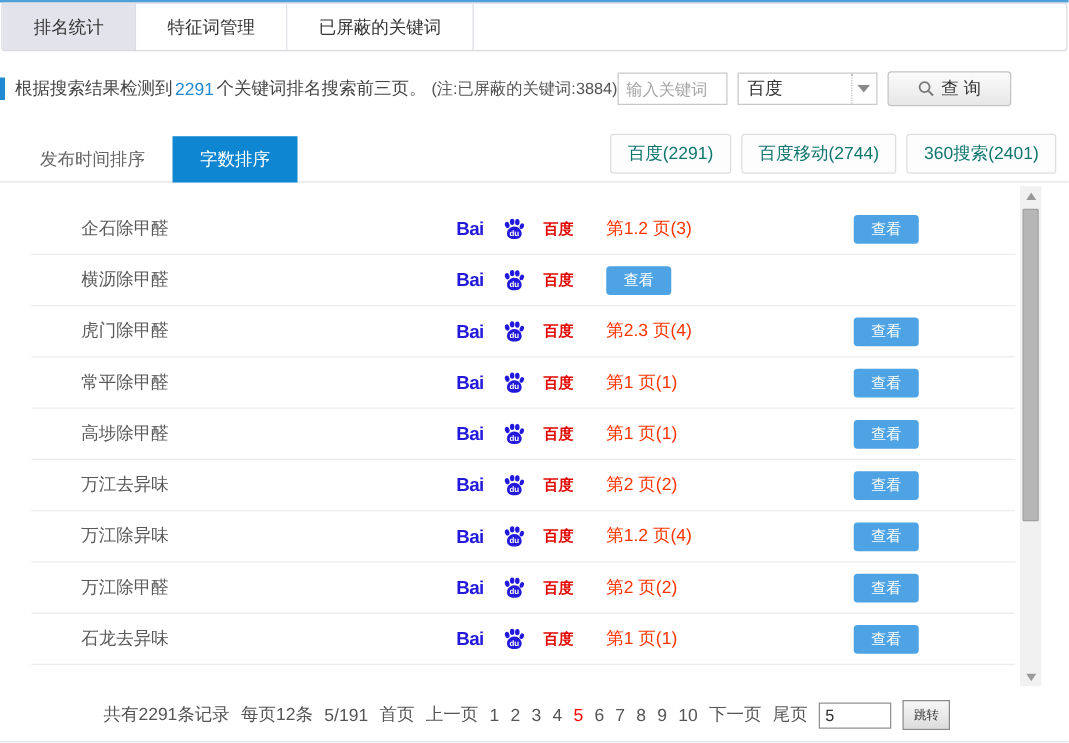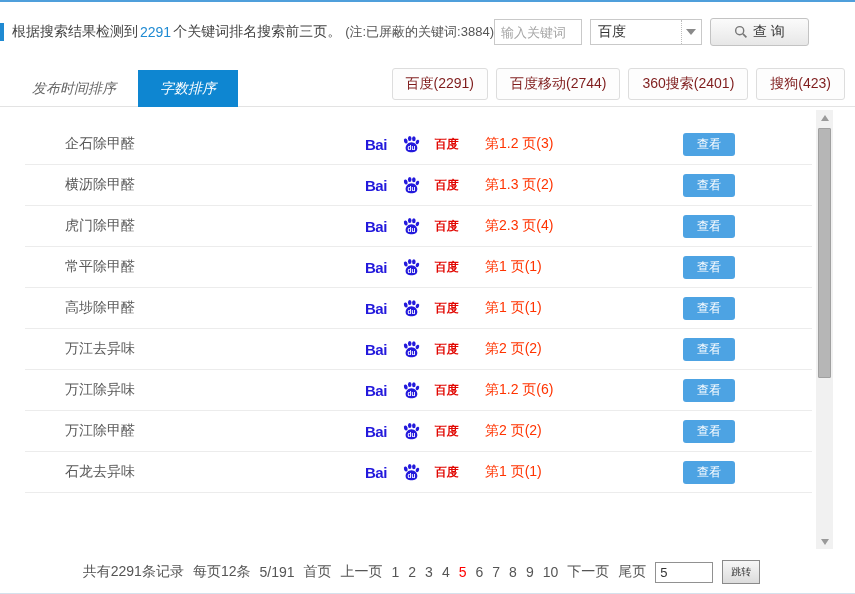--- a/index.html
+++ b/index.html
@@ -21,25 +21,25 @@
   .summary-right { display:flex; align-items:center; gap:8px; }
   .kw-input { width:88px; height:26px; border:1px solid #c9c9c9; padding:5px 6px; font-size:13px; color:#666; outline:none; }
   .kw-input::placeholder { color:#a5a5a5; }
   .engine-select { width:112px; height:26px; border:1px solid #c9c9c9; display:flex; align-items:center; justify-content:space-between; font-size:14px; color:#333; padding-left:7px; cursor:pointer; background:#fff; }
   .sel-arrow-box { width:20px; height:100%; border-left:1px dotted #bdbdbd; display:flex; align-items:center; justify-content:center; }
   .tri-down { width:0; height:0; border-left:5px solid transparent; border-right:5px solid transparent; border-top:6px solid #8a8a8a; }
   .query-btn { height:28px; padding:0 23px; display:flex; align-items:center; gap:5px; font-size:14px; color:#333; background:linear-gradient(#fbfbfb,#e7e7e7); border:1px solid #c3c3c3; border-radius:3px; cursor:pointer; }
 
   
   .sort-row { height:45px; display:flex; align-items:center; justify-content:space-between; border-bottom:1px solid #e3e3e3; padding:0 10px; }
-  .sort-tabs { display:flex; height:37px; margin-top:8px;font-style:italic; }
+  .sort-tabs { display:flex; height:37px; margin-top:8px; }
   .sort-tab { padding:0 22px; line-height:37px; font-size:14px; color:#666; cursor:pointer; white-space:nowrap; }
   .sort-tab.active { background:#0e86d1; color:#fff; }
   .filters { display:flex; gap:8px; }
-  .filter-btn { font-size:14px; color:#7f1d1d; background:#fdfdfd; border:1px solid #ddd; border-radius:3px; padding:6px 13px; cursor:pointer; white-space:nowrap; font-family:inherit; }
+  .filter-btn { font-size:14px; color:#0f766e; background:#fdfdfd; border:1px solid #ddd; border-radius:3px; padding:6px 13px; cursor:pointer; white-space:nowrap; font-family:inherit; }
 
   
   .table-area { flex:1; position:relative; padding-top:17px; }
   .rows { margin-left:25px; margin-right:43px; }
   .row { display:grid; grid-template-columns:40px 260px 160px 198px 1fr; align-items:center; height:41px; border-bottom:1px solid #ececec; }
   .c-kw { font-size:14px; color:#595959; }
   .c-logo { display:flex; align-items:center; gap:15px;margin-left:40px; }
   .bai { color:#2319dc; font-size:15px; font-weight:bold; letter-spacing:-0.5px; }
   .cn { color:#e10601; font-size:12px; font-weight:bold; }
   .c-rank { font-size:14px; color:#f30; }
@@ -62,20 +62,34 @@
   .page-num { cursor:pointer; }
   .page-num.active { color:#f00; }
   .jump-input { width:58px; height:21px; border:1px solid #919191; font-size:13px; padding:1px 4px; color:#333; outline:none; }
   .jump-btn { height:24px; padding:1px 8px; font-size:10px; color:#333; background:linear-gradient(#f7f7f7,#dcdcdc); border:1px solid #8a8a8a; cursor:pointer; font-family:inherit; }
 </style>
 </head>
 <body>
 
 <div class="page">
 
+  <div class="tabbar">
+
+      <div class="top-tab active">
+        <span>排名统计</span>
+      </div>
+
+      <div class="top-tab">
+        <span>特征词管理</span>
+      </div>
+
+      <div class="top-tab">
+        <span>已屏蔽的关键词</span>
+      </div>
+    </div>
 
   <div class="summary-row">
     <div class="summary-left">
       <span class="vbar"></span>
       <span>根据搜索结果检测到</span>
       <span class="count-blue">2291</span>
       <span>个关键词排名搜索前三页。</span>
       <span class="note">(注:已屏蔽的关键词:3884)</span>
     </div>
     <div class="summary-right">
@@ -108,21 +122,20 @@
         </div>
       </div>
     <div class="filters">
 
         <button class="filter-btn">百度(2291)</button>
 
         <button class="filter-btn">百度移动(2744)</button>
 
         <button class="filter-btn">360搜索(2401)</button>
 
-        <button class="filter-btn">搜狗(423)</button>
       </div>
   </div>
 
   <div class="table-area">
     <div class="rows">
 
         <div class="row">
           <span class="c-sp"></span>
           <span class="c-kw">企石除甲醛</span>
           <span class="c-logo">
@@ -151,21 +164,20 @@
             <svg width="18" height="18" viewBox="0 0 24 24">
               <ellipse cx="5" cy="8" rx="2.4" ry="3.4" fill="#2319dc" transform="rotate(-18 5 8)"></ellipse>
               <ellipse cx="10.3" cy="4.6" rx="2.4" ry="3.4" fill="#2319dc"></ellipse>
               <ellipse cx="15.8" cy="4.9" rx="2.4" ry="3.4" fill="#2319dc"></ellipse>
               <ellipse cx="20.6" cy="9.3" rx="2.2" ry="3.1" fill="#2319dc" transform="rotate(22 20.6 9.3)"></ellipse>
               <path d="M12.6 9.5 C8.2 9.5 4.8 13.2 4.8 17.2 C4.8 21 8.2 23 12.6 23 C17 23 20.4 21 20.4 17.2 C20.4 13.2 17 9.5 12.6 9.5 Z" fill="#2319dc"></path>
               <text x="12.6" y="19.4" font-size="8.5" fill="#ffffff" text-anchor="middle" font-weight="bold">du</text>
             </svg>
             <b class="cn">百度</b>
           </span>
-          <span class="c-rank">第1.3 页(2)</span>
           <span class="c-act">
             <button class="view-btn">查看</button>
           </span>
         </div>
 
         <div class="row">
           <span class="c-sp"></span>
           <span class="c-kw">虎门除甲醛</span>
           <span class="c-logo">
             <b class="bai">Bai</b>
@@ -256,21 +268,21 @@
             <svg width="18" height="18" viewBox="0 0 24 24">
               <ellipse cx="5" cy="8" rx="2.4" ry="3.4" fill="#2319dc" transform="rotate(-18 5 8)"></ellipse>
               <ellipse cx="10.3" cy="4.6" rx="2.4" ry="3.4" fill="#2319dc"></ellipse>
               <ellipse cx="15.8" cy="4.9" rx="2.4" ry="3.4" fill="#2319dc"></ellipse>
               <ellipse cx="20.6" cy="9.3" rx="2.2" ry="3.1" fill="#2319dc" transform="rotate(22 20.6 9.3)"></ellipse>
               <path d="M12.6 9.5 C8.2 9.5 4.8 13.2 4.8 17.2 C4.8 21 8.2 23 12.6 23 C17 23 20.4 21 20.4 17.2 C20.4 13.2 17 9.5 12.6 9.5 Z" fill="#2319dc"></path>
               <text x="12.6" y="19.4" font-size="8.5" fill="#ffffff" text-anchor="middle" font-weight="bold">du</text>
             </svg>
             <b class="cn">百度</b>
           </span>
-          <span class="c-rank">第1.2 页(6)</span>
+          <span class="c-rank">第1.2 页(4)</span>
           <span class="c-act">
             <button class="view-btn">查看</button>
           </span>
         </div>
 
         <div class="row">
           <span class="c-sp"></span>
           <span class="c-kw">万江除甲醛</span>
           <span class="c-logo">
             <b class="bai">Bai</b>

